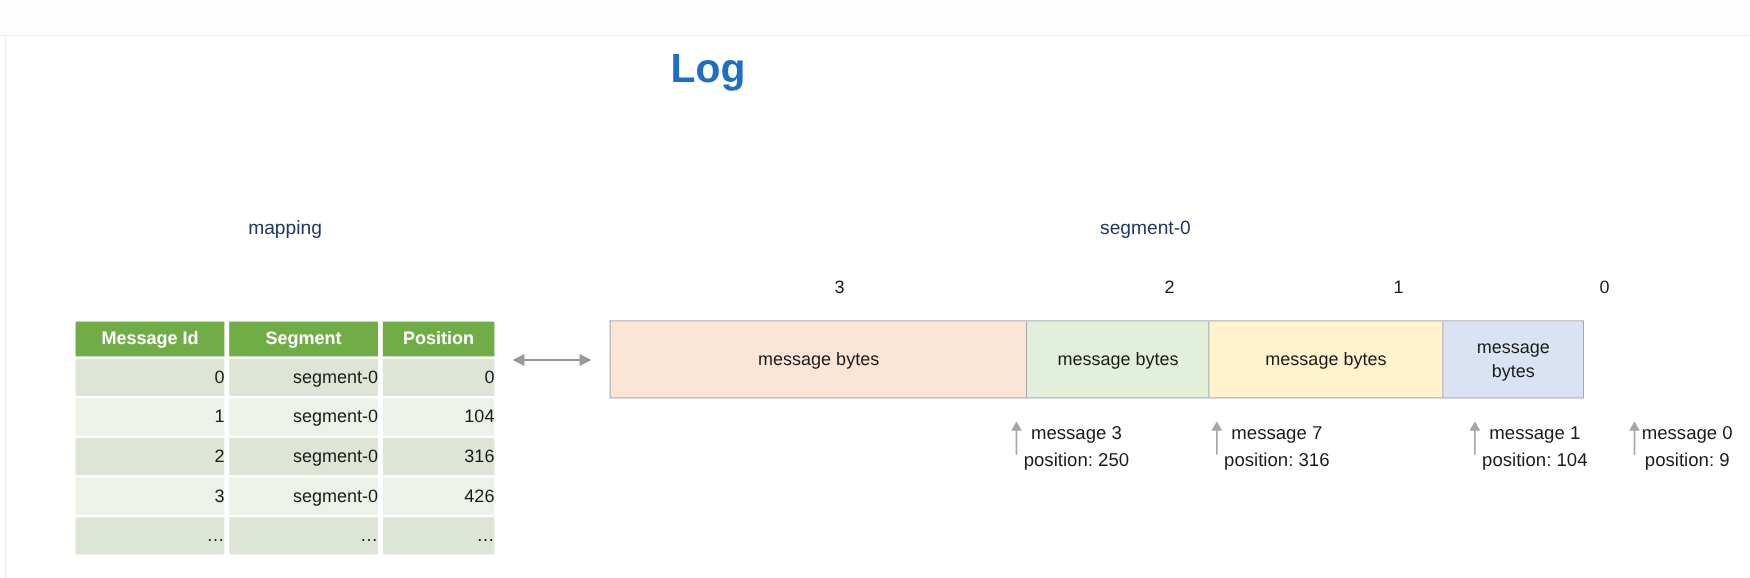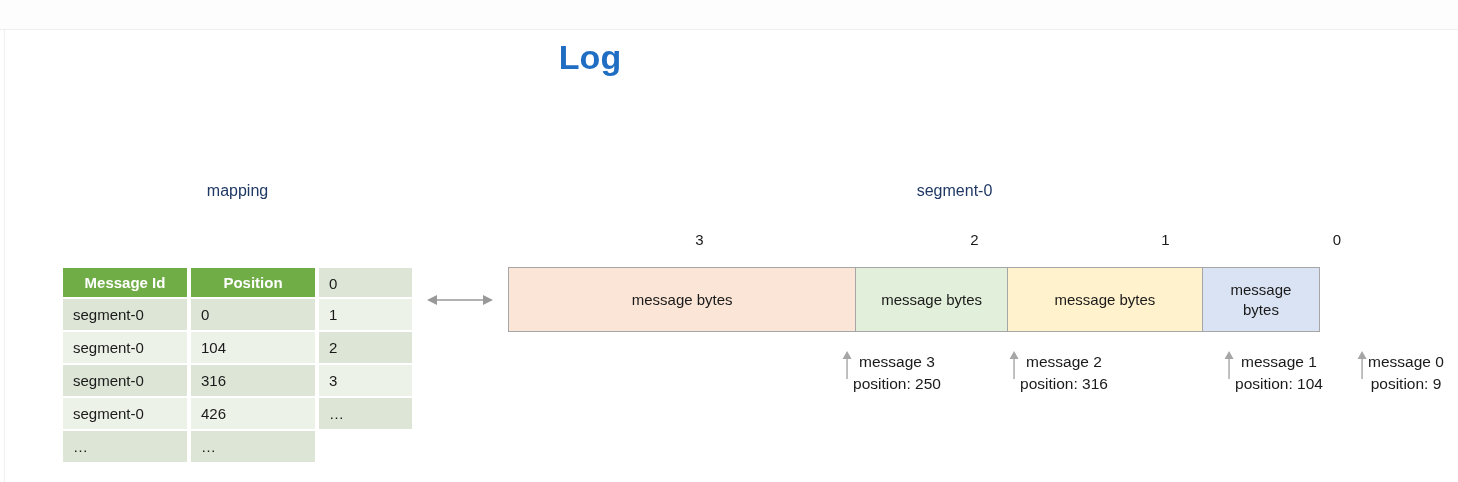--- a/index.html
+++ b/index.html
@@ -22,21 +22,21 @@
     position:absolute; top:182px; text-align:center; font-size:16px; font-weight:400;
   }
   .label-mapping { left:63px; width:349px; }
   .label-segment { left:508px; width:893px; }
 
   
   .map-table {
     position:absolute; left:63px; top:268px;
     display:grid; grid-template-columns:124px 124px 93px;
     grid-template-rows:29px 31px 31px 31px 31px 31px;
-    column-gap:4px; row-gap:2px; background:#ffffff;
+    column-gap:4px; row-gap:2px; background:#ffffff;text-align:right;
   }
   .th {
     display:flex; align-items:center; justify-content:center;
     color:#ffffff; font-size:15px; font-weight:600;
   }
   .td { font-size:15px; line-height:31px; padding-left:10px; color:#1a1a1a; }
 
   
   .double-arrow { position:absolute; left:426px; top:292px; }
 
@@ -80,20 +80,21 @@
   <div class="slide-edge-top"></div>
   <div class="slide-edge-left"></div>
 
   <div class="title" style="color: rgb(31, 110, 195);">Log</div>
 
   <div class="section-label label-mapping" style="color: rgb(31, 56, 100);">mapping</div>
   <div class="section-label label-segment" style="color: rgb(31, 56, 100);">segment-0</div>
 
   <div class="map-table">
     <div class="th" style="background-color: rgb(112, 173, 71);">Message Id</div>
+    <div class="th" style="background-color: rgb(112, 173, 71);">Segment</div>
     <div class="th" style="background-color: rgb(112, 173, 71);">Position</div>
 
     <div class="td" style="background-color: rgb(220, 229, 214);">0</div>
     <div class="td" style="background-color: rgb(220, 229, 214);">segment-0</div>
     <div class="td" style="background-color: rgb(220, 229, 214);">0</div>
 
     <div class="td" style="background-color: rgb(237, 242, 233);">1</div>
     <div class="td" style="background-color: rgb(237, 242, 233);">segment-0</div>
     <div class="td" style="background-color: rgb(237, 242, 233);">104</div>
 
@@ -148,21 +149,21 @@
       <div>position: 250</div>
     </div>
   </div>
 
   <div class="marker" style="left:1058px">
     <svg width="12" height="29" viewBox="0 0 12 29">
       <line x1="6" y1="28" x2="6" y2="6" stroke="#a6a6a6" stroke-width="1.4"></line>
       <polygon points="6,0 1.5,8 10.5,8" fill="#a6a6a6"></polygon>
     </svg>
     <div class="marker-label">
-      <div>message 2</div>
+      <div>message 7</div>
       <div>position: 316</div>
     </div>
   </div>
 
   <div class="marker" style="left:1273px">
     <svg width="12" height="29" viewBox="0 0 12 29">
       <line x1="6" y1="28" x2="6" y2="6" stroke="#a6a6a6" stroke-width="1.4"></line>
       <polygon points="6,0 1.5,8 10.5,8" fill="#a6a6a6"></polygon>
     </svg>
     <div class="marker-label">

